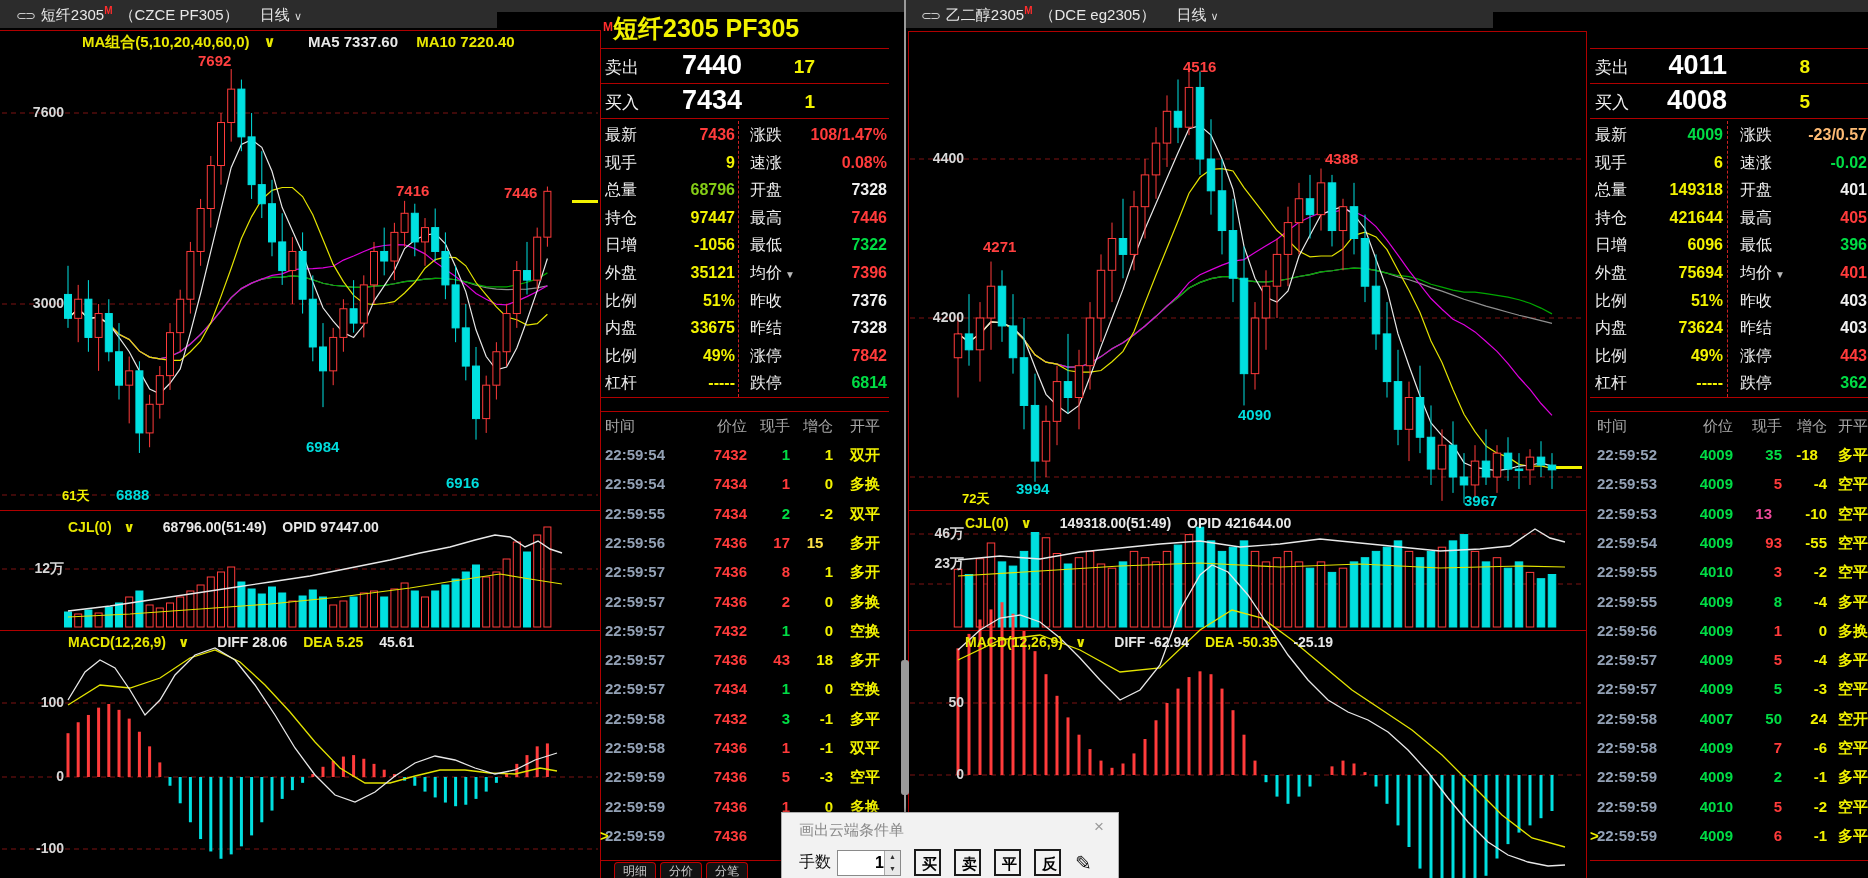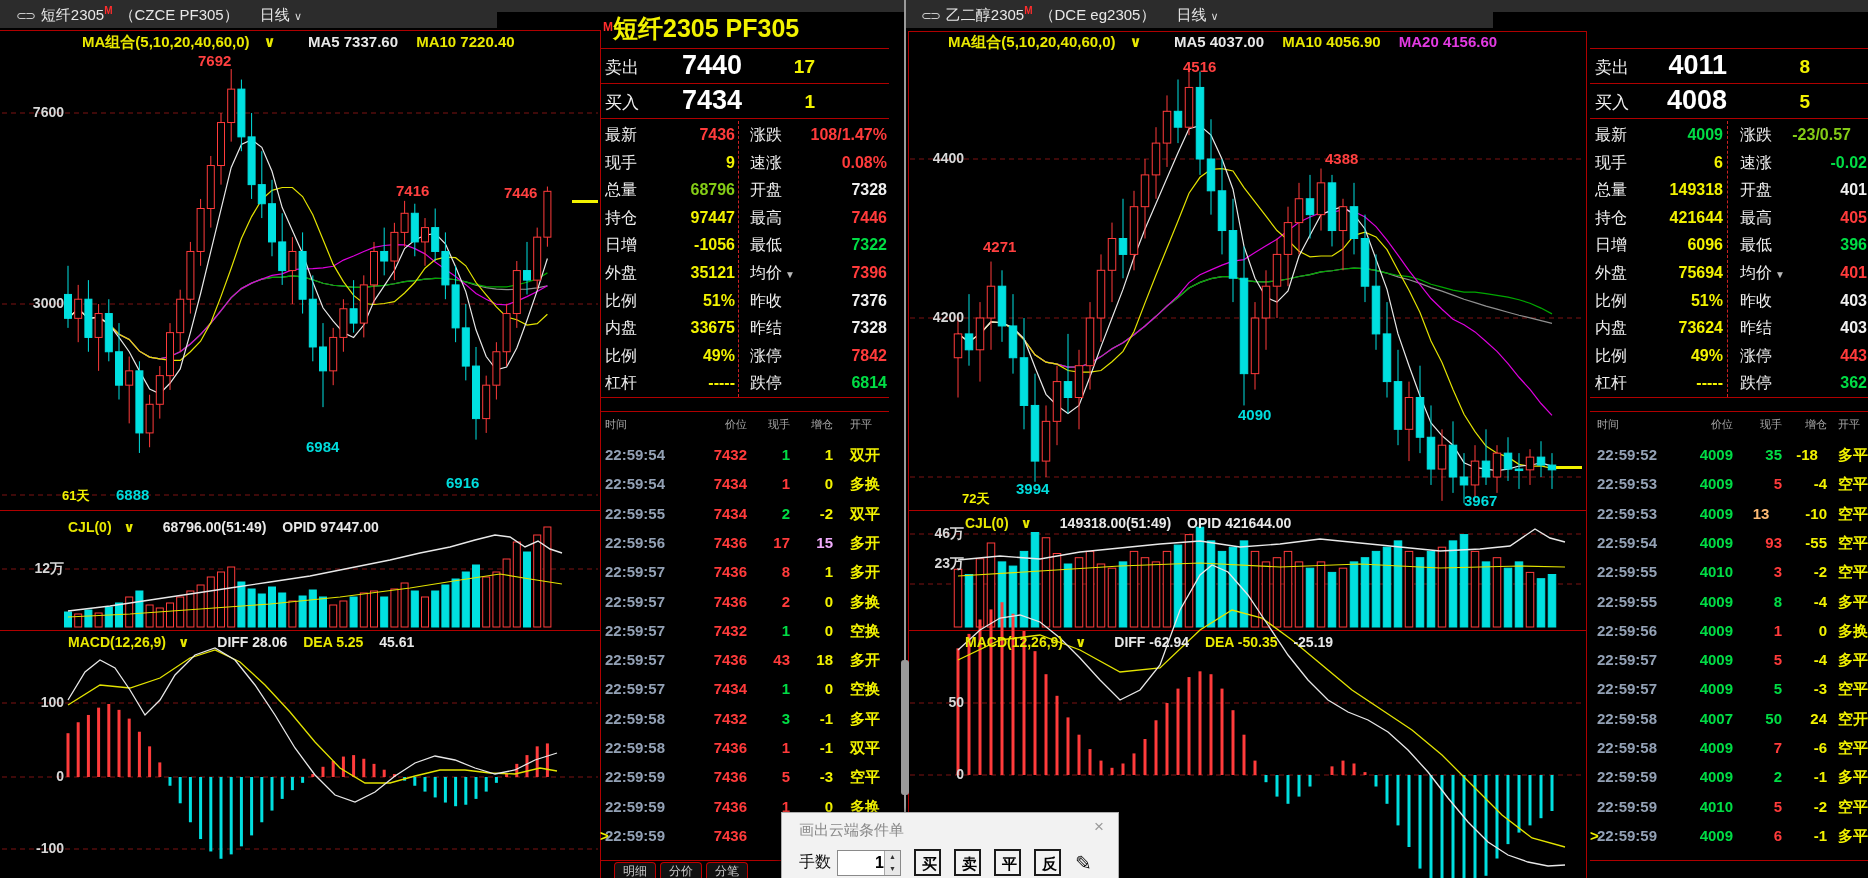--- a/index.html
+++ b/index.html
@@ -23,21 +23,21 @@
   .p-title{position:absolute;top:12px;left:3px;font-size:25px;color:#f2f200;white-space:nowrap;font-weight:bold;}
   .p-title .m-sup{font-size:12px;}
   .sep{position:absolute;left:0;width:100%;height:0;border-top:1px solid #b00000;}
   .bidask{position:absolute;left:0;width:100%;height:34px;}
   .bidask .lbl{position:absolute;left:5px;top:7px;font-size:17px;color:#f0f0f0;}
   .bidask .prc{position:absolute;top:1px;font-size:27px;font-weight:bold;color:#fff;text-align:right;}
   .bidask .qty{position:absolute;top:7px;font-size:19px;font-weight:bold;color:#f2f200;text-align:right;}
   .q-lbl{position:absolute;font-size:16px;color:#f0f0f0;}
   .q-val{position:absolute;font-size:16px;font-weight:bold;text-align:right;}
   .dash-div{position:absolute;border-left:1px dashed #cc2222;width:0;}
-  .tick-hdr{position:absolute;font-size:11px;color:#a8a8a8;}
+  .tick-hdr{position:absolute;font-size:15px;color:#a8a8a8;}
   .t-row{position:absolute;height:29px;line-height:29px;white-space:nowrap;}
   .t-cell{position:absolute;font-size:15px;font-weight:bold;}
   .t-time{color:#93a1b5;}
   .t-mark{color:#f2f200;}
   .tabstrip{position:absolute;display:flex;gap:4px;}
   .btab{height:18px;padding:0 8px;border:1px solid #c00000;border-bottom:none;
         border-radius:4px 4px 0 0;color:#cccccc;font-size:12px;line-height:16px;background:#111;}
   .splitter{position:absolute;background:#9a9a9a;}
   
   .dialog{position:absolute;left:781px;top:812px;width:336px;height:80px;background:#f2f2f2;
@@ -561,26 +561,20 @@
     <span class="c-wht">68796.00(51:49)</span>
     <span class="c-wht">OPID 97447.00</span>
   </div>
   <div class="indrow" style="left:68px;top:634px">
     <span class="c-yel"><span>MACD(12,26,9)</span><span>∨</span></span>
     <span class="c-wht">DIFF 28.06</span>
     <span class="c-yel">DEA 5.25</span>
     <span class="c-wht">45.61</span>
   </div>
 
-  <div class="marow" style="left:948px">
-    <span class="c-yel"><span>MA组合(5,10,20,40,60,0)</span><span>∨</span></span>
-    <span class="c-wht">MA5 4037.00</span>
-    <span class="c-yel">MA10 4056.90</span>
-    <span class="c-mag">MA20 4156.60</span>
-  </div>
   <div class="indrow" style="left:965px;top:515px">
     <span class="c-yel"><span>CJL(0)</span><span>∨</span></span>
     <span class="c-wht">149318.00(51:49)</span>
     <span class="c-wht">OPID 421644.00</span>
   </div>
   <div class="indrow" style="left:965px;top:634px">
     <span class="c-yel"><span>MACD(12,26,9)</span><span>∨</span></span>
     <span class="c-wht">DIFF -62.94</span>
     <span class="c-yel">DEA -50.35</span>
     <span class="c-wht">-25.19</span>
@@ -667,21 +661,21 @@
         <div class="t-cell t-time" style="left:5px;width:92px">22:59:55</div>
         <div class="t-cell" style="left:80px;width:67px;text-align:right;color:#ff3b3b">7434</div>
         <div class="t-cell" style="left:152px;width:38px;text-align:right;color:#00dd45">2</div>
         <div class="t-cell" style="left:197px;width:36px;text-align:right;color:#f2f200">-2</div>
         <div class="t-cell" style="left:250px;width:38px;color:#f2f200">双平</div>
       </div>
       <div class="t-row" style="left:0;top:527.9px;width:289px">
         <div class="t-cell t-time" style="left:5px;width:92px">22:59:56</div>
         <div class="t-cell" style="left:80px;width:67px;text-align:right;color:#ff3b3b">7436</div>
         <div class="t-cell" style="left:152px;width:38px;text-align:right;color:#ff3b3b">17</div>
-        <div class="t-cell" style="left:197px;width:36px;text-align:right;color:#f0abfc">15</div>
+        <div class="t-cell" style="left:197px;width:36px;text-align:center;color:#fde047">15</div>
         <div class="t-cell" style="left:250px;width:38px;color:#f2f200">多开</div>
       </div>
       <div class="t-row" style="left:0;top:557.2px;width:289px">
         <div class="t-cell t-time" style="left:5px;width:92px">22:59:57</div>
         <div class="t-cell" style="left:80px;width:67px;text-align:right;color:#ff3b3b">7436</div>
         <div class="t-cell" style="left:152px;width:38px;text-align:right;color:#ff3b3b">8</div>
         <div class="t-cell" style="left:197px;width:36px;text-align:right;color:#f2f200">1</div>
         <div class="t-cell" style="left:250px;width:38px;color:#f2f200">多开</div>
       </div>
       <div class="t-row" style="left:0;top:586.5px;width:289px">
@@ -783,21 +777,21 @@
       <div class="q-val" style="left:50px;top:259px;width:83px;height:28px;line-height:28px;color:#f2f200">75694</div>
       <div class="q-lbl" style="left:5px;top:286.6px;height:28px;line-height:28px">比例</div>
       <div class="q-val" style="left:50px;top:286.6px;width:83px;height:28px;line-height:28px;color:#f2f200">51%</div>
       <div class="q-lbl" style="left:5px;top:314.20000000000005px;height:28px;line-height:28px">内盘</div>
       <div class="q-val" style="left:50px;top:314.20000000000005px;width:83px;height:28px;line-height:28px;color:#f2f200">73624</div>
       <div class="q-lbl" style="left:5px;top:341.8px;height:28px;line-height:28px">比例</div>
       <div class="q-val" style="left:50px;top:341.8px;width:83px;height:28px;line-height:28px;color:#f2f200">49%</div>
       <div class="q-lbl" style="left:5px;top:369.4px;height:28px;line-height:28px">杠杆</div>
       <div class="q-val" style="left:50px;top:369.4px;width:83px;height:28px;line-height:28px;color:#f2f200">-----</div>
       <div class="q-lbl" style="left:150px;top:121px;height:28px;line-height:28px">涨跌</div>
-      <div class="q-val" style="left:184px;top:121px;width:77px;height:28px;line-height:28px;color:#84cc16">-23/0.57</div>
+      <div class="q-val" style="left:200px;top:121px;width:77px;height:28px;line-height:28px;color:#fdba74">-23/0.57</div>
       <div class="q-lbl" style="left:150px;top:148.6px;height:28px;line-height:28px">速涨</div>
       <div class="q-val" style="left:200px;top:148.6px;width:77px;height:28px;line-height:28px;color:#00dd45">-0.02</div>
       <div class="q-lbl" style="left:150px;top:176.2px;height:28px;line-height:28px">开盘</div>
       <div class="q-val" style="left:200px;top:176.2px;width:77px;height:28px;line-height:28px;color:#f0f0f0">401</div>
       <div class="q-lbl" style="left:150px;top:203.8px;height:28px;line-height:28px">最高</div>
       <div class="q-val" style="left:200px;top:203.8px;width:77px;height:28px;line-height:28px;color:#ff3b3b">405</div>
       <div class="q-lbl" style="left:150px;top:231.4px;height:28px;line-height:28px">最低</div>
       <div class="q-val" style="left:200px;top:231.4px;width:77px;height:28px;line-height:28px;color:#00dd45">396</div>
       <div class="q-lbl" style="left:150px;top:259px;height:28px;line-height:28px">均价<span style="font-size: 10px; color: rgb(187, 187, 187); margin-left: 3px;">▼</span></div>
       <div class="q-val" style="left:200px;top:259px;width:77px;height:28px;line-height:28px;color:#ff3b3b">401</div>
@@ -827,21 +821,21 @@
       <div class="t-row" style="left:0;top:469.3px;width:278px">
         <div class="t-cell t-time" style="left:7px;width:92px">22:59:53</div>
         <div class="t-cell" style="left:75px;width:68px;text-align:right;color:#00dd45">4009</div>
         <div class="t-cell" style="left:150px;width:42px;text-align:right;color:#ff3b3b">5</div>
         <div class="t-cell" style="left:197px;width:40px;text-align:right;color:#f2f200">-4</div>
         <div class="t-cell" style="left:248px;width:38px;color:#f2f200">空平</div>
       </div>
       <div class="t-row" style="left:0;top:498.6px;width:278px">
         <div class="t-cell t-time" style="left:7px;width:92px">22:59:53</div>
         <div class="t-cell" style="left:75px;width:68px;text-align:right;color:#00dd45">4009</div>
-        <div class="t-cell" style="left:150px;width:42px;text-align:center;color:#fdba74">13</div>
+        <div class="t-cell" style="left:140px;width:42px;text-align:right;color:#ec4899">13</div>
         <div class="t-cell" style="left:197px;width:40px;text-align:right;color:#f2f200">-10</div>
         <div class="t-cell" style="left:248px;width:38px;color:#f2f200">空平</div>
       </div>
       <div class="t-row" style="left:0;top:527.9px;width:278px">
         <div class="t-cell t-time" style="left:7px;width:92px">22:59:54</div>
         <div class="t-cell" style="left:75px;width:68px;text-align:right;color:#00dd45">4009</div>
         <div class="t-cell" style="left:150px;width:42px;text-align:right;color:#ff3b3b">93</div>
         <div class="t-cell" style="left:197px;width:40px;text-align:right;color:#f2f200">-55</div>
         <div class="t-cell" style="left:248px;width:38px;color:#f2f200">空平</div>
       </div>

